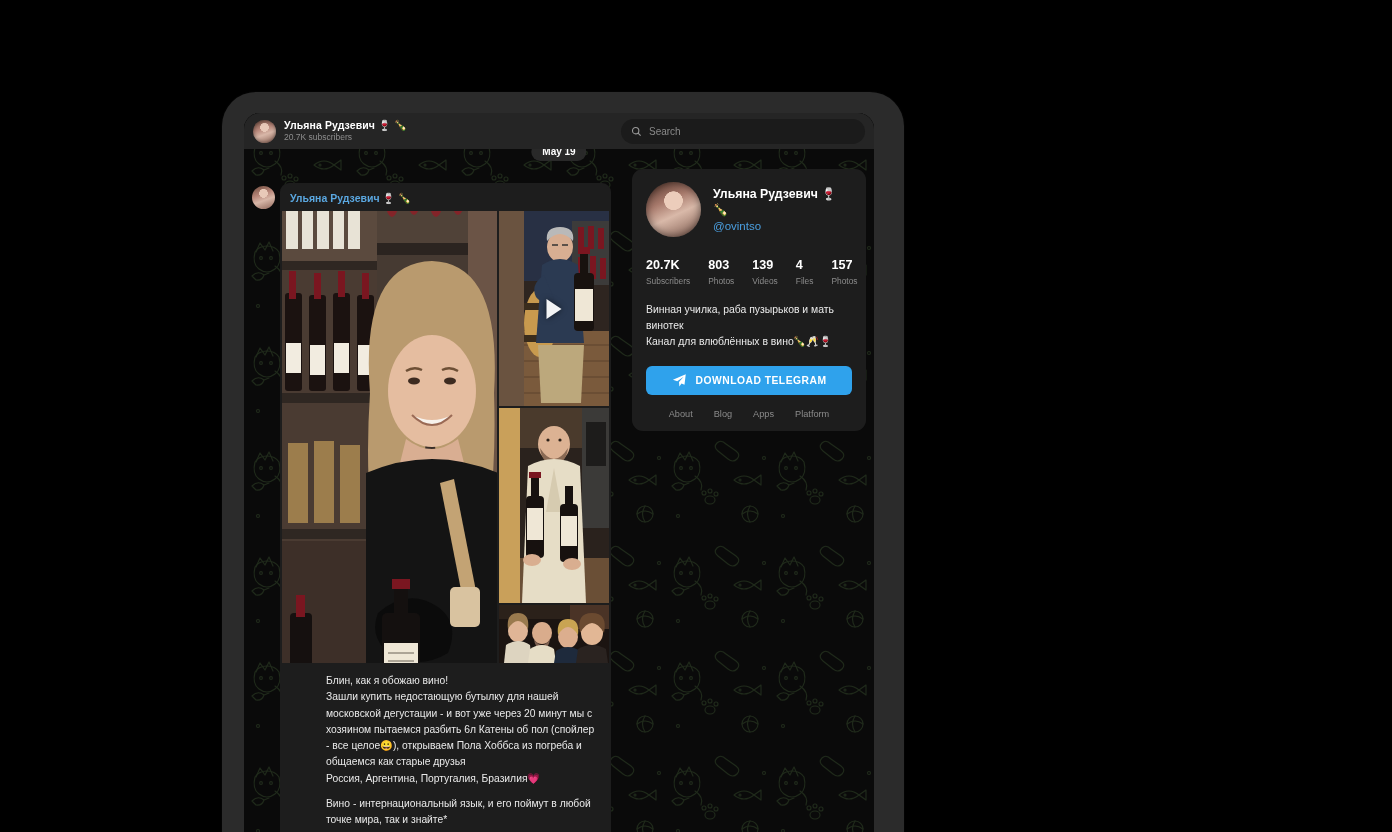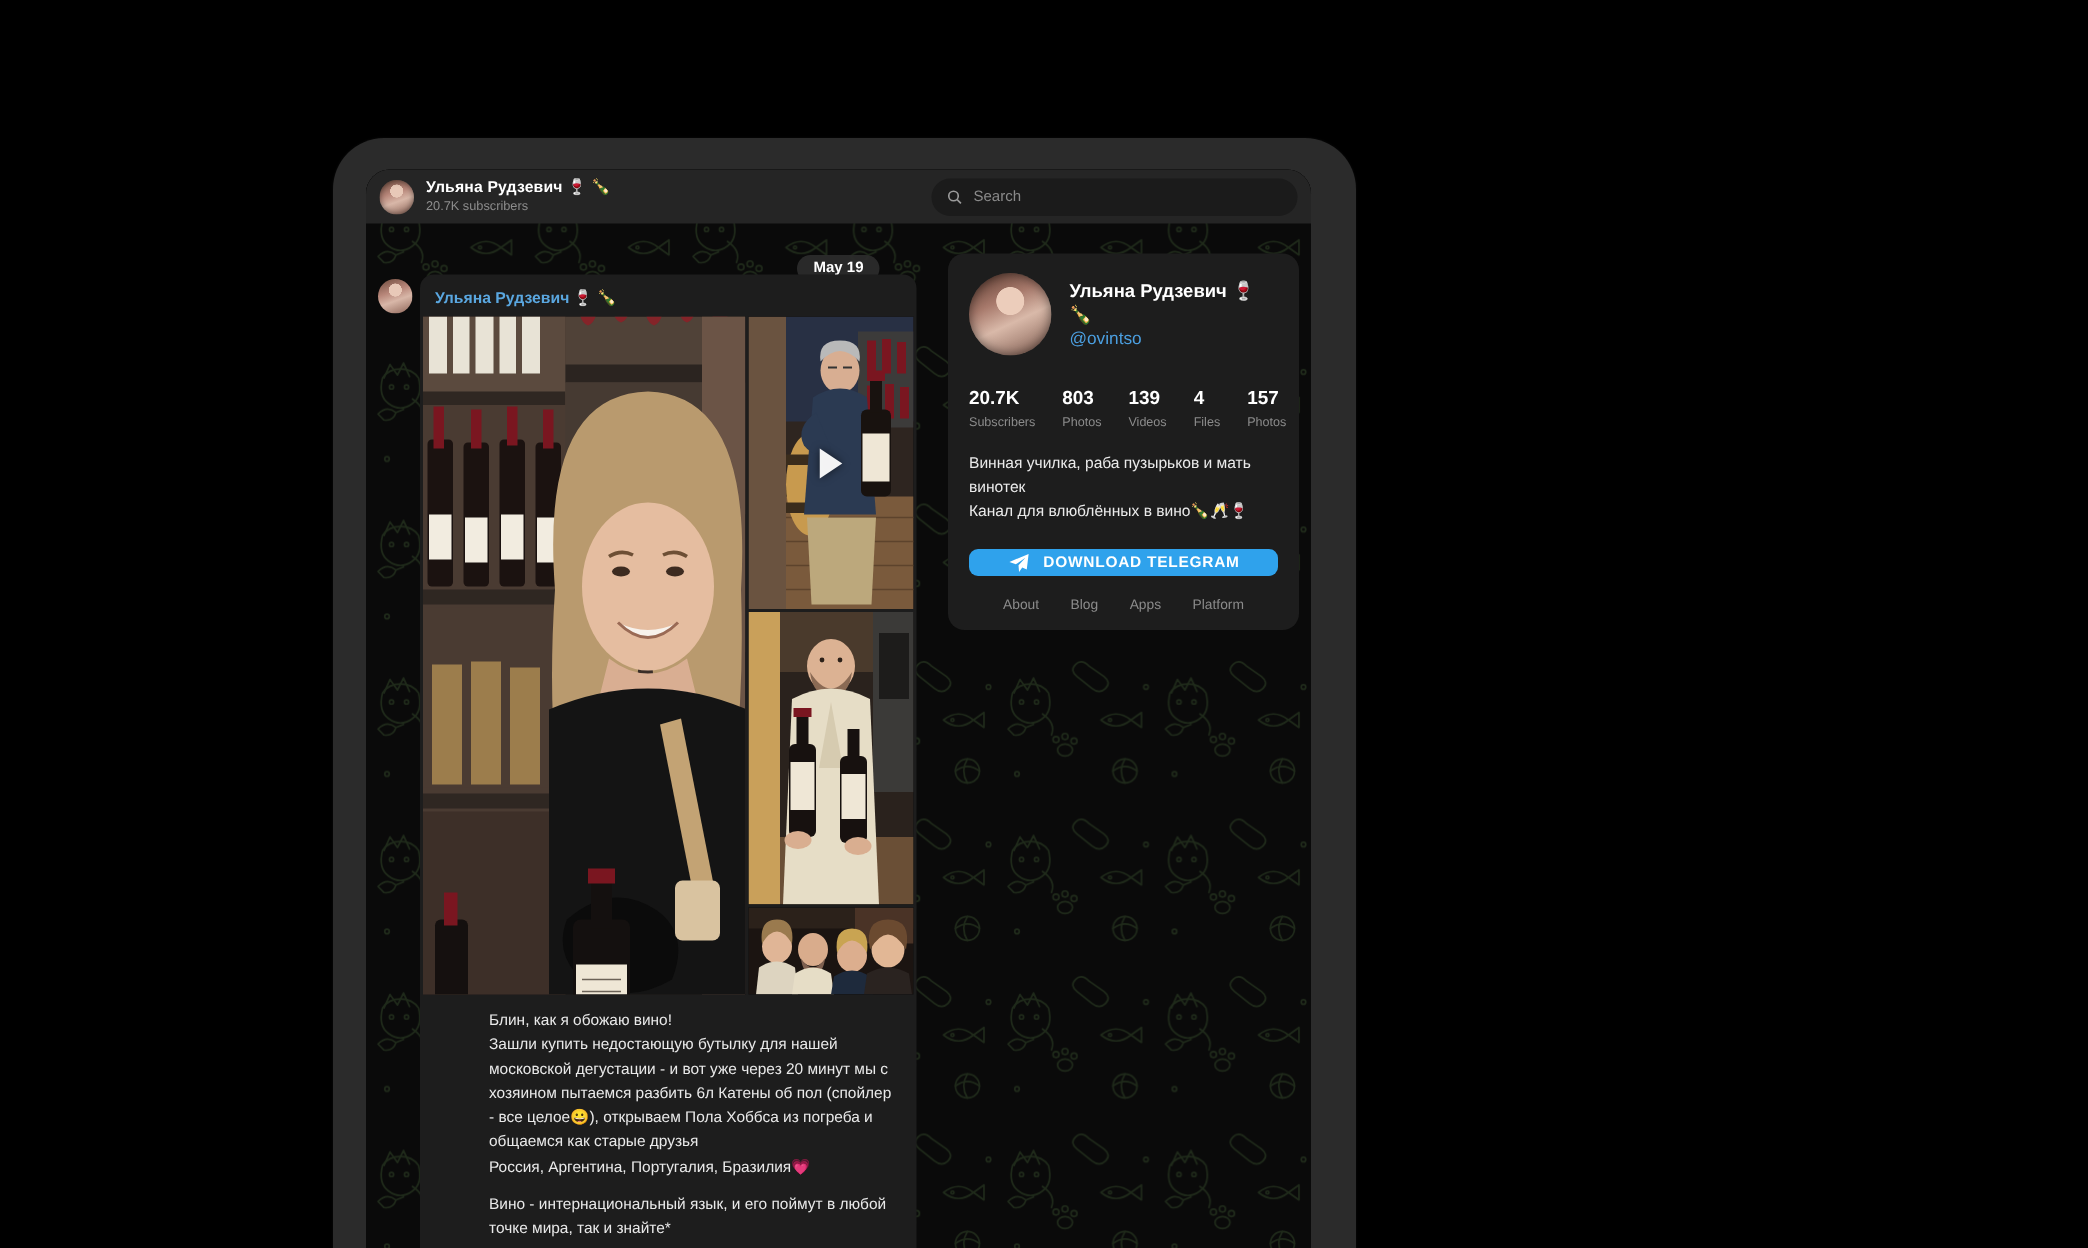--- a/index.html
+++ b/index.html
@@ -72,21 +72,21 @@
   #search-input {
     background: transparent; border: 0; outline: 0;
     color: #cfcfcf; font-size: 10px;
     font-family: "Liberation Sans", sans-serif;
     margin-left: 7px; width: 190px;
   }
   #search-input::placeholder { color: #8a8a8a; }
 
   
   #date-badge {
-    position: absolute; top: 57px; left: 50%;
+    position: absolute; top: 30px; left: 50%;
     transform: translateX(-50%);
     background: rgba(45,45,45,.92);
     color: #fff; font-size: 10px; font-weight: bold;
     padding: 3px 11px 4px; border-radius: 10px;
     z-index: 20; white-space: nowrap;
   }
 
   
   #msg-avatar {
     position: absolute; left: 8px; top: 73px;
@@ -169,21 +169,21 @@
 
   #stats { display: flex; margin-top: 22px; gap: 0; }
   .stat { margin-right: 18px; }
   .stat:last-child { margin-right: 0; }
   .stat-val { color: #fff; font-size: 12.6px; font-weight: bold; line-height: 1.1; }
   .stat-lbl { color: #8b8b8b; font-size: 8.4px; margin-top: 3px; }
 
   #bio { margin-top: 16px; color: #eaeaea; font-size: 10.4px; line-height: 1.55; white-space: pre-wrap; }
 
   #dl-btn {
-    margin-top: 16px; height: 18px; width: 100%;
+    margin-top: 16px; height: 29px; width: 100%;
     background: #2fa2ec; border: 0; border-radius: 6px;
     color: #fff; font-size: 10.3px; font-weight: bold; letter-spacing: .5px;
     display: flex; align-items: center; justify-content: center; gap: 9px;
     cursor: pointer; font-family: "Liberation Sans", sans-serif;
   }
   #dl-btn svg { width: 15px; height: 15px; flex: none; }
 
   #foot-links {
     margin-top: 14px; display: flex; justify-content: center; gap: 21px;
   }

